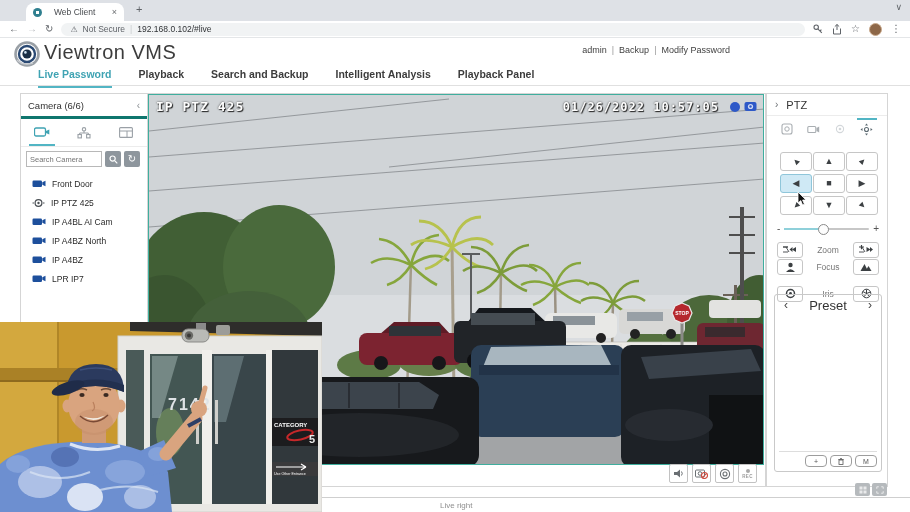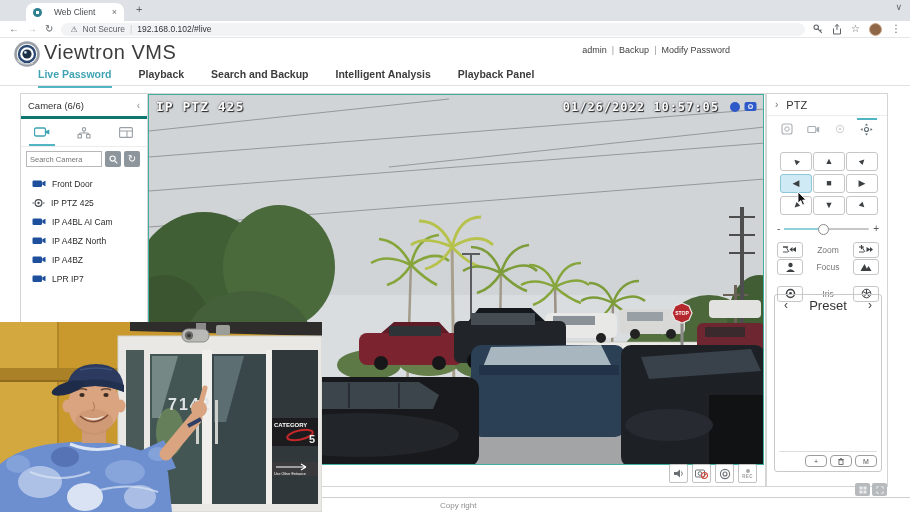--- a/index.html
+++ b/index.html
@@ -643,21 +643,21 @@
             <path d="M0.3 1.5 L5.7 1.5 M2 0.6 L4 0.6" stroke="#555" stroke-width="0.8"></path>
           </svg>
         </div>
         <div class="pr-btn">M</div>
       </div>
     </div>
   </div>
 </div>
 
 <div id="footline"></div>
-<div id="copyright">Copy right</div>
+<div id="copyright">Live right</div>
 <div id="foot-btns">
   <div class="foot-btn">
     <svg width="8" height="8" viewBox="0 0 8 8">
       <rect x="0.5" y="0.5" width="3" height="3" fill="#e9eaeb"></rect>
         <rect x="4.5" y="0.5" width="3" height="3" fill="#e9eaeb"></rect>
       <rect x="0.5" y="4.5" width="3" height="3" fill="#e9eaeb"></rect>
         <rect x="4.5" y="4.5" width="3" height="3" fill="#e9eaeb"></rect>
     </svg>
   </div>
   <div class="foot-btn">

